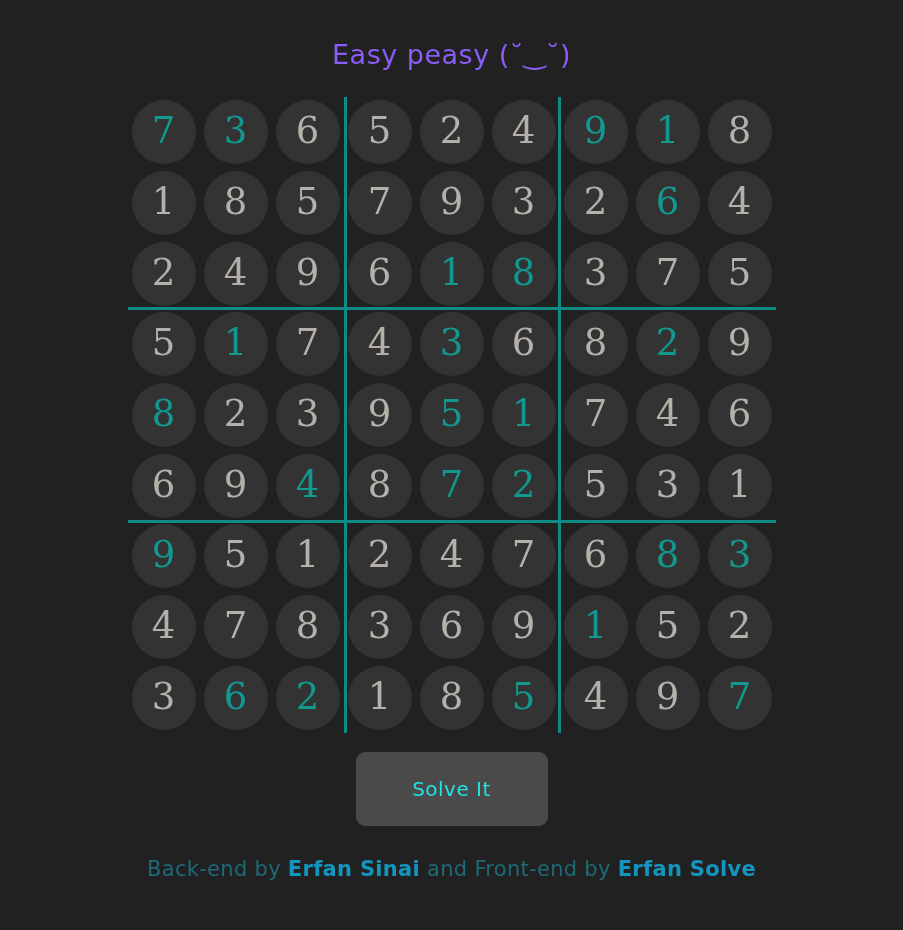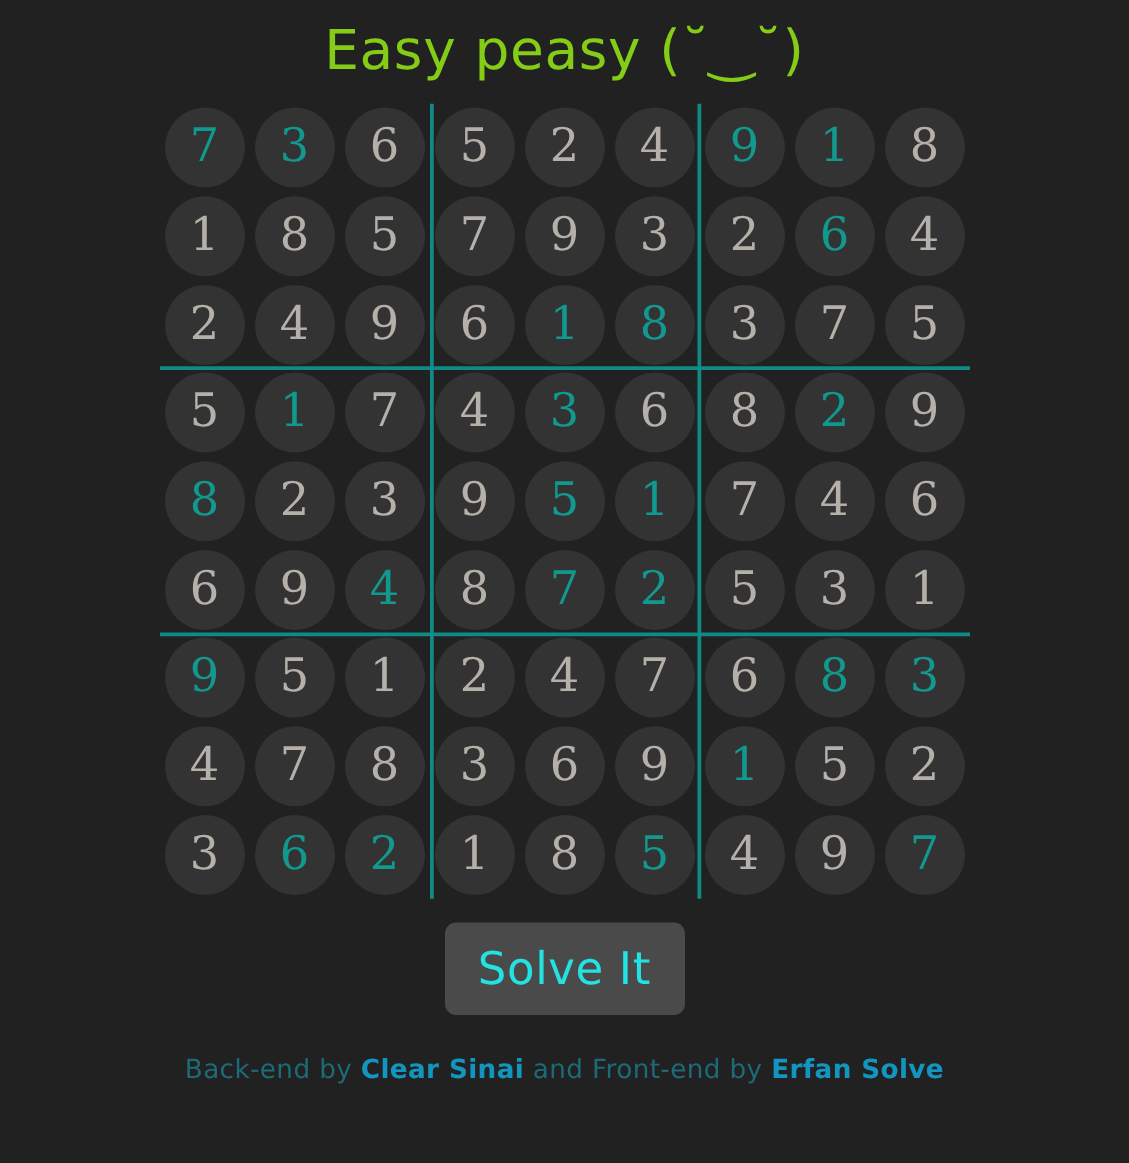--- a/index.html
+++ b/index.html
@@ -13,25 +13,25 @@
 
   body {
     font-family: "DejaVu Sans", sans-serif;
     display: flex;
     flex-direction: column;
     align-items: center;
   }
 
   
   #app-title {
-    margin-top: 18px;
-    font-size: 44px;
+    margin-top: 32px;
+    font-size: 27px;
     line-height: 46px;
     letter-spacing: 0.5px;
-    color: #84cc16;
+    color: #8b5cf6;
     font-weight: 400;
     font-family: "DejaVu Sans", sans-serif;
     text-align: center;
     white-space: pre;
   }
 
   
   #board-wrap {
     margin-top: 19px;
     position: relative;
@@ -96,21 +96,21 @@
   }
 
   .btn {
     border: none;
     border-radius: 9px;
     background: #4a4a4a;
     height: 74px;
     display: flex;
     align-items: center;
     justify-content: center;
-    font-size: 36px;
+    font-size: 20px;
     font-family: "DejaVu Sans", sans-serif;
     font-weight: 400;
     letter-spacing: 0.5px;
     cursor: pointer;
     padding: 0 20px;
   }
 
   #solve-it-button  { width: 192px; color: #22e2e2; }
   #clear-button     { width: 180px; color: #2a8f91; }
 
@@ -385,13 +385,13 @@
   <div class="sep h h1"></div>
   <div class="sep h h2"></div>
   <div class="sep v v1"></div>
   <div class="sep v v2"></div>
 </div>
 
 <div id="button-row">
   <button class="btn" id="solve-it-button">Solve It</button>
 </div>
 
-<div id="footer"><span>Back-end by </span><span class="name">Clear Sinai</span><span> and Front-end by </span><span class="name">Erfan Solve</span></div>
+<div id="footer"><span>Back-end by </span><span class="name">Erfan Sinai</span><span> and Front-end by </span><span class="name">Erfan Solve</span></div>
 
 </body></html>

